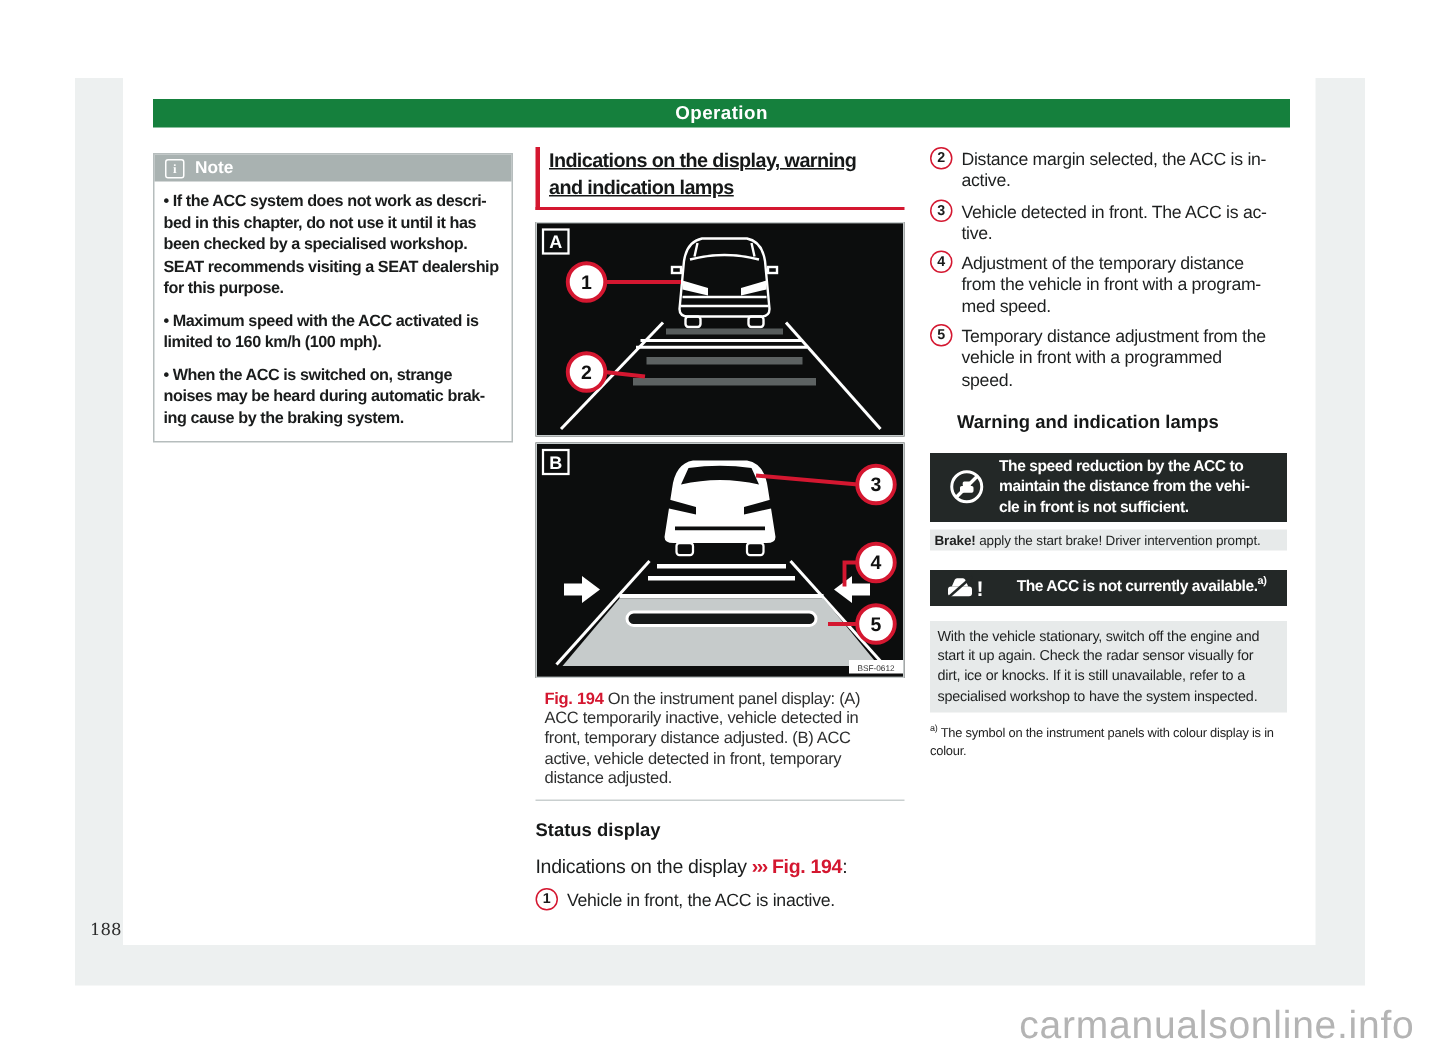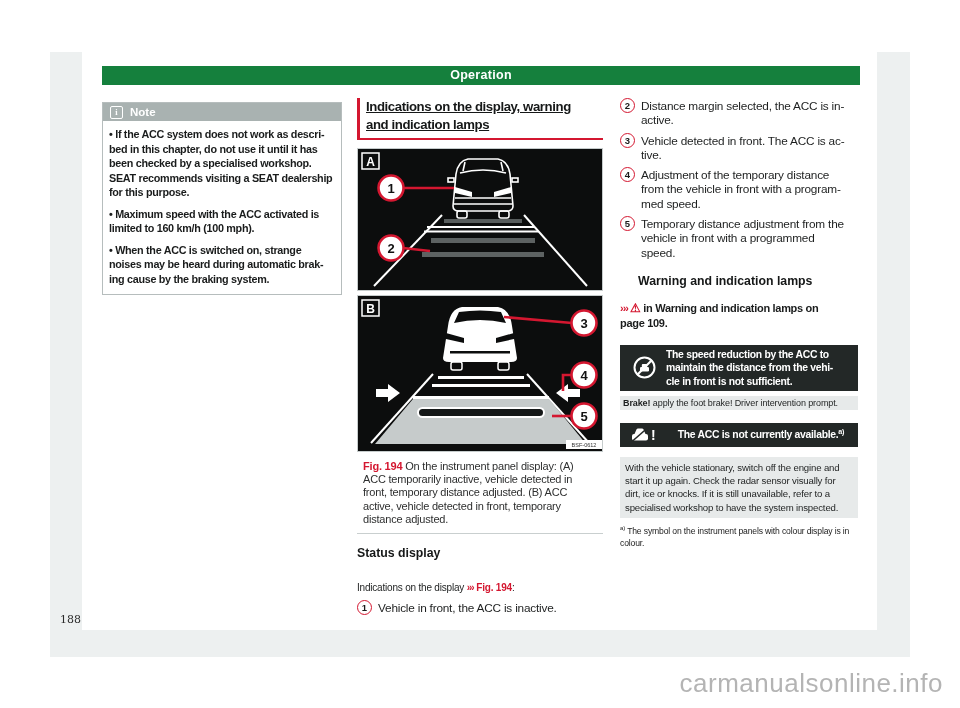--- a/index.html
+++ b/index.html
@@ -26,21 +26,21 @@
   .mid-col{position:absolute;left:307px;top:46px;width:246px;}
   .mid-title{border-left:3px solid #d41730;border-bottom:2px solid #d41730;padding:0 0 5px 6px;
              font-weight:bold;font-size:13.2px;line-height:17.5px;letter-spacing:-.4px;white-space:pre;color:#161818;text-decoration:underline;}
   .figure{margin-top:8px;}
   .panel{border:1px solid #c6cccc;background:#0c0d0d;margin-bottom:4px;}
   .panel svg{display:block;}
   .fig-caption{padding:4px 6px 7px 6px;border-bottom:1px solid #c9cfcf;font-size:11px;line-height:13.2px;color:#2e2f2f;letter-spacing:-.2px;}
   .fig-label{color:#d41730;font-weight:bold;}
   .cap-text{white-space:pre-line;}
   .status-head{margin-top:12px;font-weight:bold;font-size:12.3px;color:#161818;}
-  .status-intro{margin-top:22px;font-size:10px;letter-spacing:-.2px;}
+  .status-intro{margin-top:10px;font-size:13px;letter-spacing:-.2px;}
   .chev{color:#d41730;font-weight:bold;letter-spacing:-1px;}
   .figref{color:#d41730;font-weight:bold;}
   .num-item{display:flex;margin-top:8px;}
   .circ{flex:none;width:13px;height:13px;border:1.6px solid #d41730;border-radius:50%;background:#fff;
         font-size:9.5px;font-weight:bold;color:#1a1a1a;text-align:center;line-height:13px;margin-right:6px;margin-top:-1px;}
   .num-text{font-size:11.8px;line-height:14.3px;letter-spacing:-.2px;white-space:pre;}
 
   
   .right-col{position:absolute;left:570px;top:47px;width:238px;}
   .right-col .num-item{margin-top:0;margin-bottom:6px;}
@@ -247,39 +247,37 @@
     </div>
     <div class="num-item">
       <span class="circ">5</span>
       <span class="num-text">Temporary distance adjustment from the
 vehicle in front with a programmed
 speed.</span>
     </div>
 
     <div class="warn-head">Warning and indication lamps</div>
 
-    <div class="warn-ref"><span class="chev">››› </span><span class="warn-tri">⚠</span><span> in Warning and indication lamps on
-page 109.</span></div>
 
     <div class="dark-box dark-box1">
       <span class="dark-icon">
         <svg width="27" height="27" viewBox="0 0 27 27" xmlns="http://www.w3.org/2000/svg">
           <circle cx="13.5" cy="13.5" r="10" fill="none" stroke="#ffffff" stroke-width="2"></circle>
           <rect x="9" y="13" width="9" height="4.5" rx="1.2" fill="#ffffff"></rect>
           <rect x="10.8" y="10" width="5.4" height="3.4" rx="1" fill="#ffffff"></rect>
           <line x1="6" y1="21" x2="21" y2="6" stroke="#ffffff" stroke-width="2.2"></line>
         </svg>
       </span>
       <span class="dark-text">The speed reduction by the ACC to
 maintain the distance from the vehi-
 cle in front is not sufficient.</span>
     </div>
 
     <div class="gray-box gray-box1">
-      <span class="b">Brake!</span><span> apply the foot brake! Driver intervention prompt.</span>
+      <span class="b">Brake!</span><span> apply the start brake! Driver intervention prompt.</span>
     </div>
 
     <div class="dark-box dark-box2">
       <span class="dark-icon">
         <svg width="28" height="18" viewBox="0 0 28 18" xmlns="http://www.w3.org/2000/svg">
           <rect x="2" y="8" width="16" height="6.5" rx="2" fill="#ffffff"></rect>
           <path d="M4.5,8 L6.5,3.5 Q7,2.5 8,2.5 L12,2.5 Q13,2.5 13.5,3.5 L15.5,8 Z" fill="#ffffff"></path>
           <line x1="2" y1="15.5" x2="18" y2="1.5" stroke="#232827" stroke-width="1.6"></line>
           <text x="21" y="14" fill="#ffffff" font-size="14" font-weight="bold">!</text>
         </svg>

